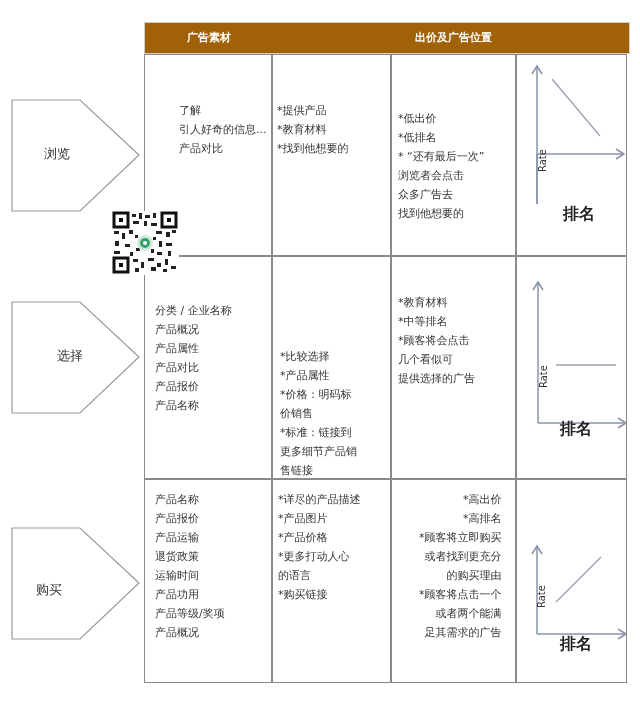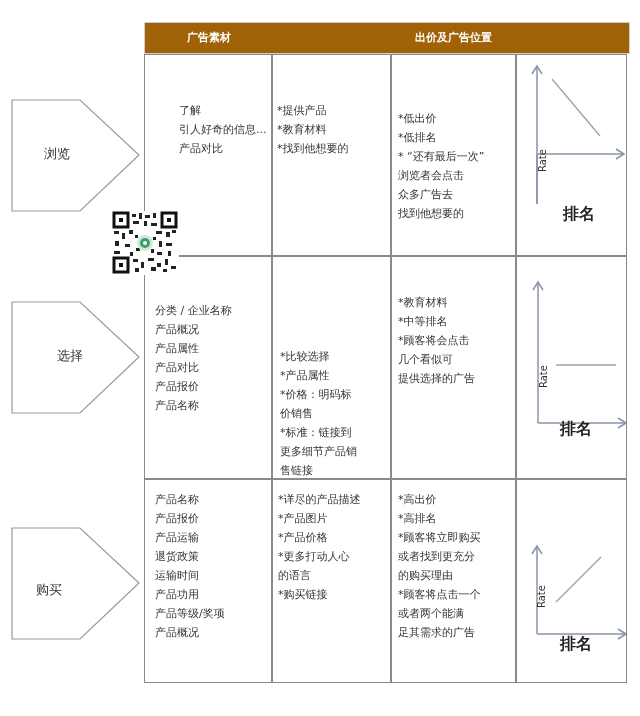--- a/index.html
+++ b/index.html
@@ -99,21 +99,21 @@
   <div>产品概况</div>
 </div>
 <div class="cell-text" style="left:278px;top:490px;">
   <div>*详尽的产品描述</div>
   <div>*产品图片</div>
   <div>*产品价格</div>
   <div>*更多打动人心</div>
   <div>的语言</div>
   <div>*购买链接</div>
 </div>
-<div class="cell-text" style="left:398px;top:490px;">
+<div class="cell-text" style="left:419px;top:490px;text-align:right;">
   <div>*高出价</div>
   <div>*高排名</div>
   <div>*顾客将立即购买</div>
   <div>或者找到更充分</div>
   <div>的购买理由</div>
   <div>*顾客将点击一个</div>
   <div>或者两个能满</div>
   <div>足其需求的广告</div>
 </div>
 

